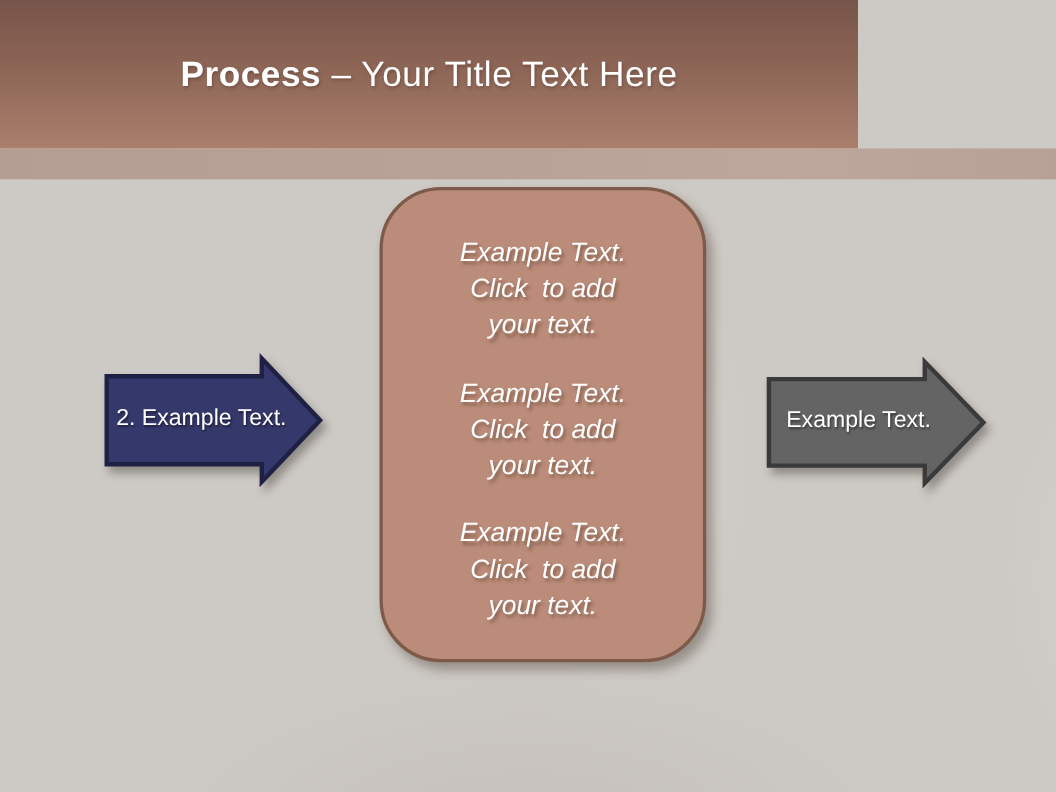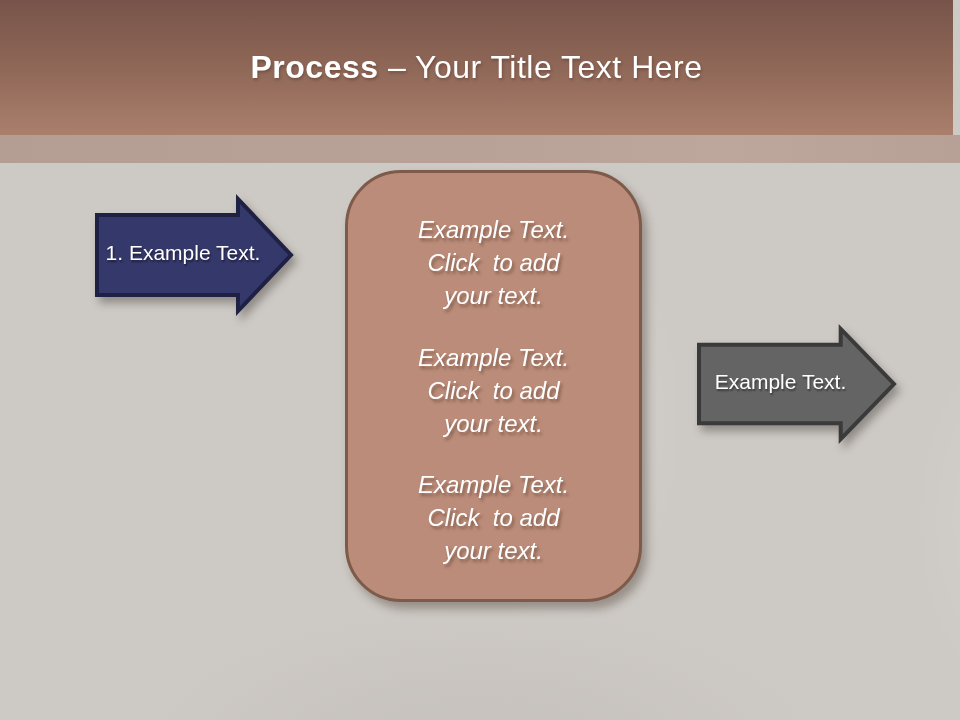--- a/index.html
+++ b/index.html
@@ -18,21 +18,21 @@
     inset: 0;
     background:
       radial-gradient(ellipse 180px 300px at 560px 420px, rgba(255,255,255,0.18), rgba(255,255,255,0) 70%),
       radial-gradient(ellipse 140px 260px at 1010px 520px, rgba(255,255,255,0.12), rgba(255,255,255,0) 70%),
       radial-gradient(ellipse 500px 220px at 480px 760px, rgba(120,110,105,0.10), rgba(120,110,105,0) 70%);
     pointer-events: none;
   }
   .header {
     position: absolute;
     left: 0; top: 0;
-    width: 953px; height: 135px;
+    width: 780px; height: 135px;
     background: linear-gradient(180deg, #77544a 0%, #8a6354 40%, #aa7f6c 100%);
     display: flex;
     align-items: center;
     justify-content: center;
   }
   .title {
     color: #ffffff;
     font-size: 32px;
     letter-spacing: 0.5px;
     text-shadow: 1px 2px 3px rgba(60,35,25,0.35);
@@ -124,27 +124,27 @@
 <div class="slide">
 
   <div class="header">
     <div class="title"><span class="title-bold">Process</span><span class="title-rest"> – Your Title Text Here</span></div>
   </div>
 
   <div class="accent-band"></div>
 
   <div class="content">
 
-    <div class="arrow step-arrow step-1">
+
+    <div class="arrow step-arrow step-2">
       <svg viewBox="0 0 200 120" preserveAspectRatio="none">
         <polygon points="2,20 143,20 143,4 196,60 143,116 143,100 2,100"></polygon>
       </svg>
-      <span class="arrow-label">1. Example Text.</span>
+      <span class="arrow-label">2. Example Text.</span>
     </div>
-
 
 
     <div class="panel">
       <div class="panel-block">Example Text.
 Click  to add
 your text.</div>
       <div class="panel-block">Example Text.
 Click  to add
 your text.</div>
       <div class="panel-block">Example Text.

